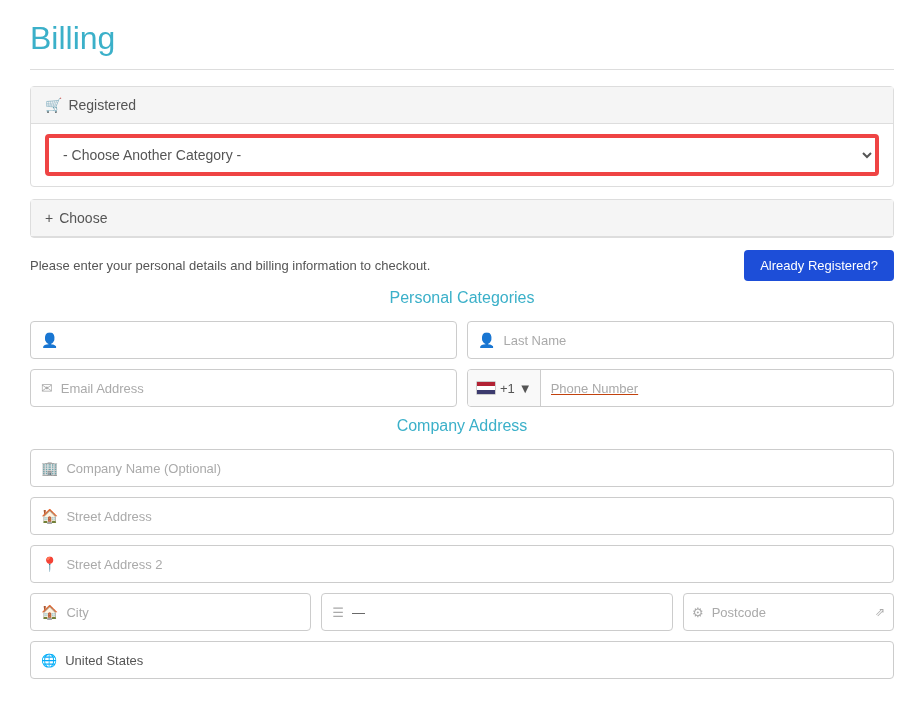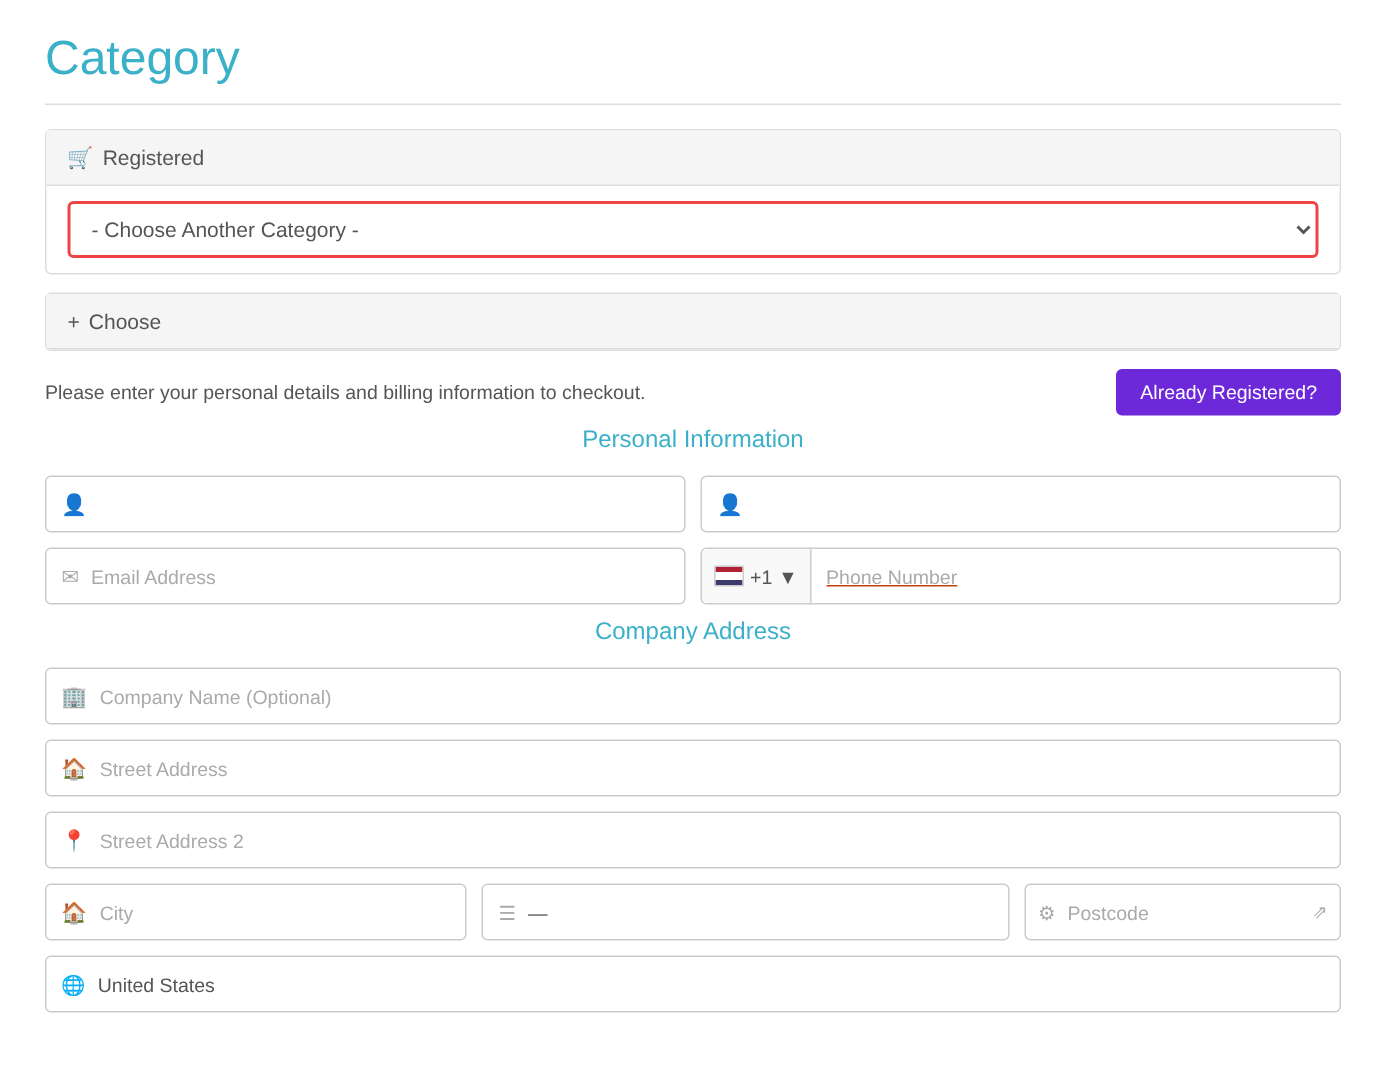--- a/index.html
+++ b/index.html
@@ -44,21 +44,21 @@
     }
     .panel-header .icon {
       color: #555;
     }
     .panel-body {
       padding: 10px 14px;
     }
     select {
       width: 100%;
       padding: 8px 10px;
-      border: 2px solid #ef4444;
+      border: 4px solid #ef4444;
       border-radius: 4px;
       background: #fff;
       color: #555;
       font-size: 14px;
       appearance: auto;
       cursor: pointer;
     }
 
     
     .instruction-row {
@@ -67,21 +67,21 @@
       justify-content: space-between;
       margin-bottom: 8px;
       flex-wrap: wrap;
       gap: 0;
     }
     .instruction-text {
       color: #555;
       font-size: 13px;
     }
     .btn-registered {
-      background: #6d28d9;
+      background: #1d4ed8;
       color: #fff;
       border: none;
       border-radius: 4px;
       padding: 8px 16px;
       font-size: 13px;
       cursor: pointer;
       white-space: nowrap;
     }
 
     
@@ -246,21 +246,21 @@
       padding: 0 10px;
     }
     .country-wrapper .icon { color: #aaa; margin-right: 8px; font-size: 13px; }
     .country-wrapper span { font-size: 13px; color: #555; }
   </style>
 </head>
 <body>
 
 <div class="page-container">
 
-  <h1>Category</h1>
+  <h1>Billing</h1>
   <hr class="divider">
 
   <div class="panel">
     <div class="panel-header">
       <span class="icon">🛒</span>
       <span>Registered</span>
     </div>
     <div class="panel-body">
       <select>
         <option>- Choose Another Category -</option>
@@ -273,31 +273,32 @@
       <span class="icon">+</span>
       <span>Choose</span>
     </div>
   </div>
 
   <div class="instruction-row">
     <span class="instruction-text">Please enter your personal details and billing information to checkout.</span>
     <button class="btn-registered">Already Registered?</button>
   </div>
 
-  <div class="section-title">Personal Information</div>
+  <div class="section-title">Personal Categories</div>
 
   <div class="form-row">
     <div class="form-col">
       <div class="input-wrapper">
         <span class="icon">👤</span>
       </div>
     </div>
     <div class="form-col">
       <div class="input-wrapper">
         <span class="icon">👤</span>
+        <input type="text" placeholder="Last Name" style="">
       </div>
     </div>
   </div>
 
   <div class="form-row">
     <div class="form-col">
       <div class="input-wrapper">
         <span class="icon">✉</span>
         <input type="email" placeholder="Email Address" style="">
       </div>

